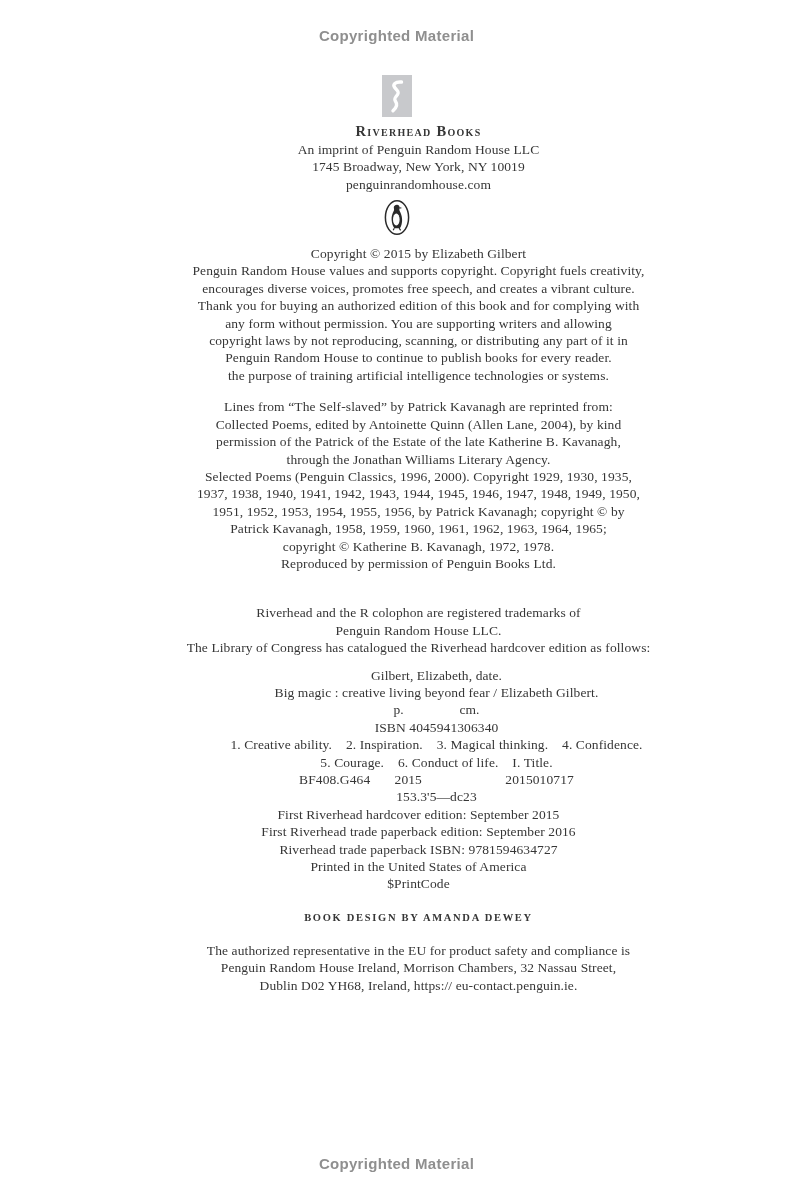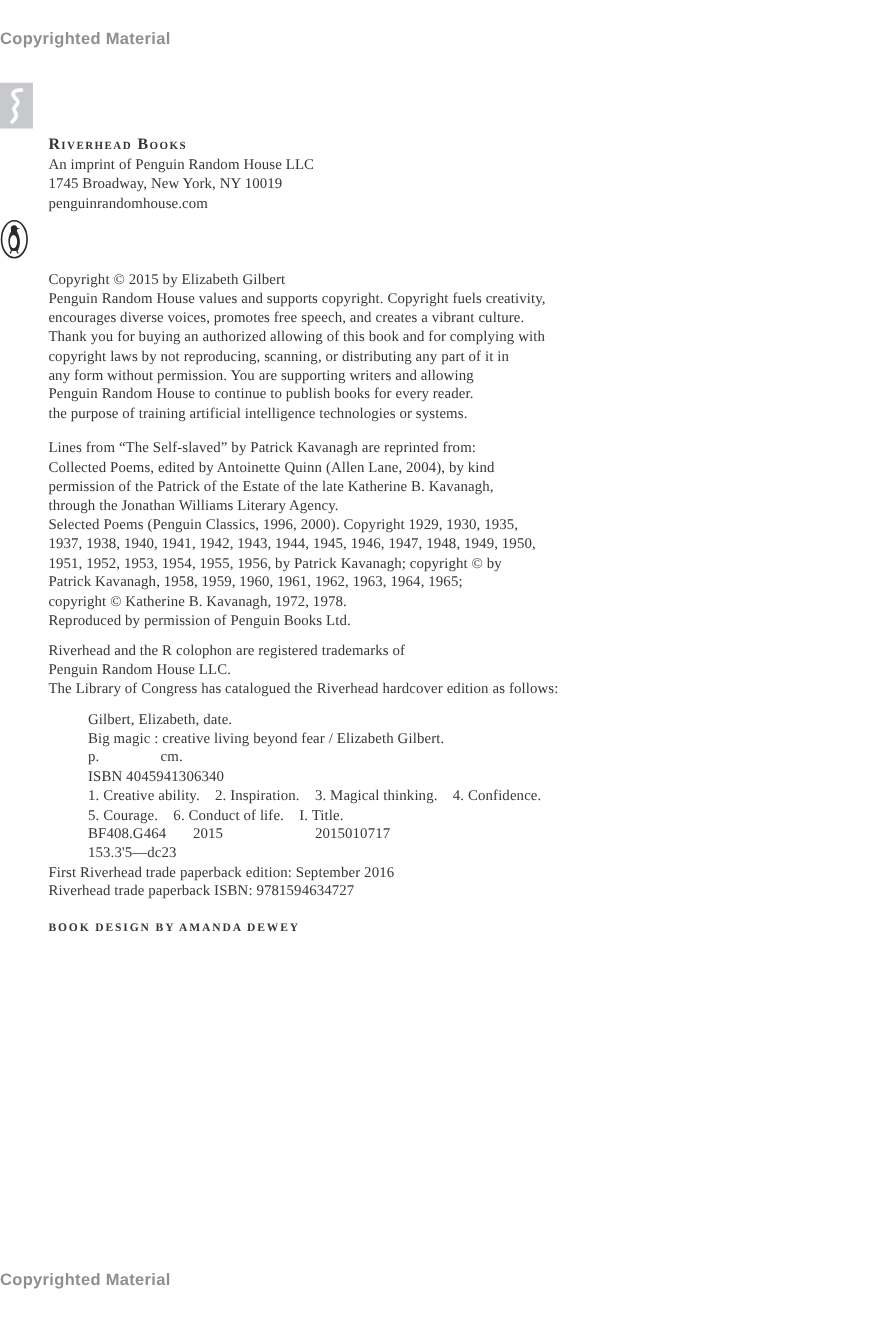--- a/index.html
+++ b/index.html
@@ -6,21 +6,21 @@
   body {
     width: 800px; height: 1200px;
     background: #ffffff;
     font-family: "Liberation Serif", serif;
     color: #363636;
   }
   .page {
     position: relative;
     width: 793px; height: 1200px;
     overflow: hidden;
-    text-align: left;
+    text-align: center;
     font-size: 13.5px;
     line-height: 17.4px;
     letter-spacing: 0.1px;
   }
   .watermark {
     font-family: "Liberation Sans", sans-serif;
     font-weight: 700;
     font-size: 15px;
     color: #8f8f8f;
     letter-spacing: 0.3px;
@@ -32,21 +32,21 @@
   .smallcaps {
     font-variant: small-caps;
     letter-spacing: 1.3px;
     font-size: 14.5px;
     font-weight: 600;
   }
   .penguin-wrap { margin-top: 6px; height: 37px; }
   .block { }
   .blk-copyright { margin-top: 9px; }
   .blk-permissions { margin-top: 14px; }
-  .blk-trademark { margin-top: 10px; }
+  .blk-trademark { margin-top: 32px; }
   .blk-catalog { margin-top: 10px; margin-left: 36px; }
   .blk-design {
     margin-top: 18px;
     font-size: 10.5px;
     line-height: 14px;
     font-weight: 700;
     letter-spacing: 1.7px;
   }
   .blk-eu { margin-top: 17px; }
   .ln { white-space: nowrap; padding-left: 44px; }
@@ -81,23 +81,23 @@
       <ellipse cx="12.3" cy="20.6" rx="3.3" ry="6" fill="#ffffff"></ellipse>
       <path d="M15.4 8 L18.1 8.9 L15.5 9.7 Z" fill="#2a2a2a"></path>
       <path d="M10.3 29.2 L9.2 31.3 M15.2 29.2 L16.6 31.3" stroke="#2a2a2a" stroke-width="1.2"></path>
     </svg>
   </div>
 
   <div class="block blk-copyright">
     <div class="ln">Copyright © 2015 by Elizabeth Gilbert</div>
     <div class="ln">Penguin Random House values and supports copyright. Copyright fuels creativity,</div>
     <div class="ln">encourages diverse voices, promotes free speech, and creates a vibrant culture.</div>
-    <div class="ln">Thank you for buying an authorized allowing of this book and for complying with</div>
+    <div class="ln">Thank you for buying an authorized edition of this book and for complying with</div>
+    <div class="ln">any form without permission. You are supporting writers and allowing</div>
     <div class="ln">copyright laws by not reproducing, scanning, or distributing any part of it in</div>
-    <div class="ln">any form without permission. You are supporting writers and allowing</div>
     <div class="ln">Penguin Random House to continue to publish books for every reader.</div>
     <div class="ln">the purpose of training artificial intelligence technologies or systems.</div>
   </div>
 
   <div class="block blk-permissions">
     <div class="ln"><span>Lines from “The Self-slaved” by Patrick Kavanagh are reprinted from:</span></div>
     <div class="ln"><span class="it">Collected Poems</span><span>, edited by Antoinette Quinn (Allen Lane, 2004), by kind</span></div>
     <div class="ln"><span>permission of the Patrick of the Estate of the late Katherine B. Kavanagh,</span></div>
     <div class="ln"><span>through the Jonathan Williams Literary Agency.</span></div>
     <div class="ln"><span class="it">Selected Poems</span><span> (Penguin Classics, 1996, 2000). Copyright 1929, 1930, 1935,</span></div>
@@ -122,25 +122,35 @@
     <div class="ln">Big magic : creative living beyond fear / Elizabeth Gilbert.</div>
     <div class="ln">p.&nbsp;&nbsp;&nbsp;&nbsp;&nbsp;&nbsp;&nbsp;&nbsp;&nbsp;&nbsp;&nbsp;&nbsp;&nbsp;&nbsp;&nbsp;&nbsp;cm.</div>
     <div class="ln">ISBN 4045941306340</div>
     <div class="ln">1. Creative ability.&nbsp;&nbsp;&nbsp;&nbsp;2. Inspiration.&nbsp;&nbsp;&nbsp;&nbsp;3. Magical thinking.&nbsp;&nbsp;&nbsp;&nbsp;4. Confidence.</div>
     <div class="ln">5. Courage.&nbsp;&nbsp;&nbsp;&nbsp;6. Conduct of life.&nbsp;&nbsp;&nbsp;&nbsp;I. Title.</div>
     <div class="ln">BF408.G464&nbsp;&nbsp;&nbsp;&nbsp;&nbsp;&nbsp;&nbsp;2015&nbsp;&nbsp;&nbsp;&nbsp;&nbsp;&nbsp;&nbsp;&nbsp;&nbsp;&nbsp;&nbsp;&nbsp;&nbsp;&nbsp;&nbsp;&nbsp;&nbsp;&nbsp;&nbsp;&nbsp;&nbsp;&nbsp;&nbsp;&nbsp;2015010717</div>
     <div class="ln">153.3'5—dc23</div>
   </div>
 
   <div class="block">
+    <div class="ln">First Riverhead hardcover edition: September 2015</div>
     <div class="ln">First Riverhead trade paperback edition: September 2016</div>
     <div class="ln">Riverhead trade paperback ISBN: 9781594634727</div>
   </div>
 
+  <div class="block">
+    <div class="ln">Printed in the United States of America</div>
+    <div class="ln">$PrintCode</div>
+  </div>
 
   <div class="block blk-design">
     <div class="ln">BOOK DESIGN BY AMANDA DEWEY</div>
   </div>
 
+  <div class="block blk-eu">
+    <div class="ln">The authorized representative in the EU for product safety and compliance is</div>
+    <div class="ln">Penguin Random House Ireland, Morrison Chambers, 32 Nassau Street,</div>
+    <div class="ln">Dublin D02 YH68, Ireland, https:// eu-contact.penguin.ie.</div>
+  </div>
 
   <div class="watermark wm-bottom">Copyrighted Material</div>
 
 </div>
 
 </body></html>

